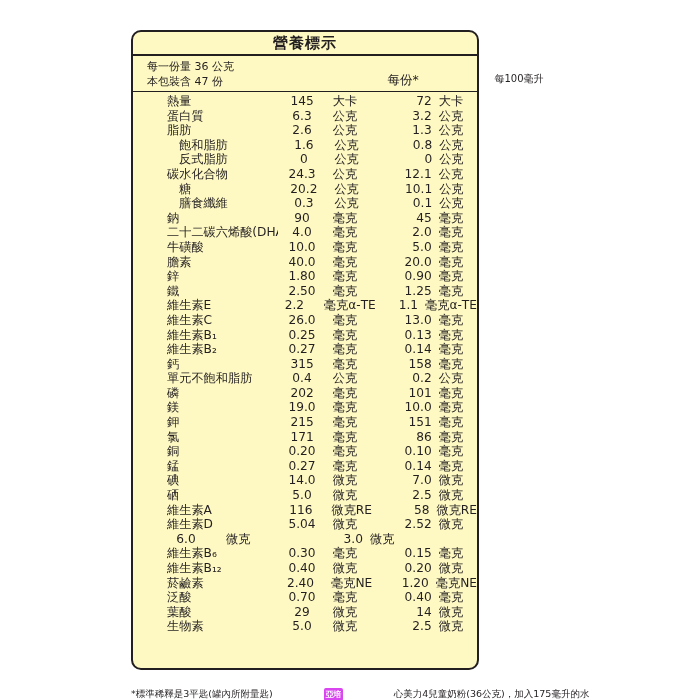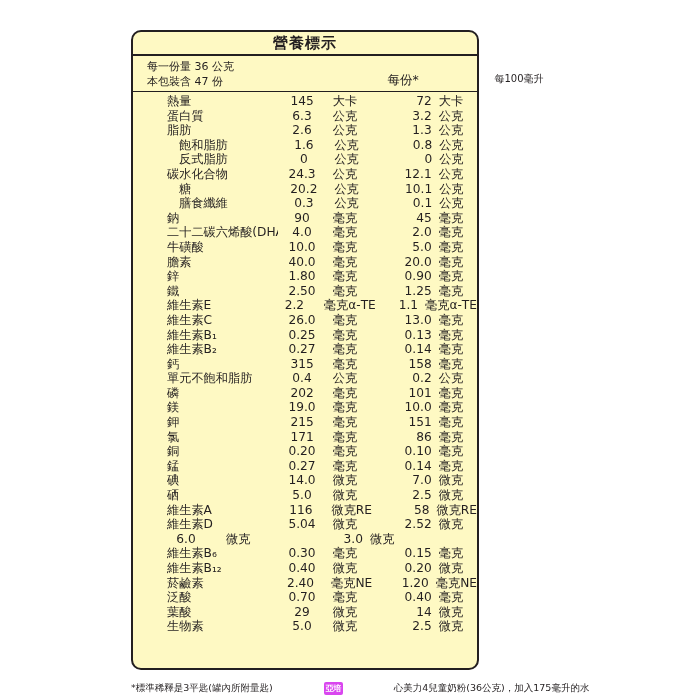--- a/index.html
+++ b/index.html
@@ -129,21 +129,21 @@
   .footer .brand-badge {
     display: inline-flex;
     align-items: center;
     justify-content: center;
     background: #d946ef;
     color: #ffffff;
     border-radius: 2px;
     font-size: 8px;
     font-weight: bold;
     padding: 1px 2px;
-    margin: 6px 3px;
+    margin: 12px 3px;
     letter-spacing: -0.5px;
   }
   .footer .brand-text { }
 </style>
 </head>
 <body>
 
 <div class="label-card">
 
   <div class="title-bar">

